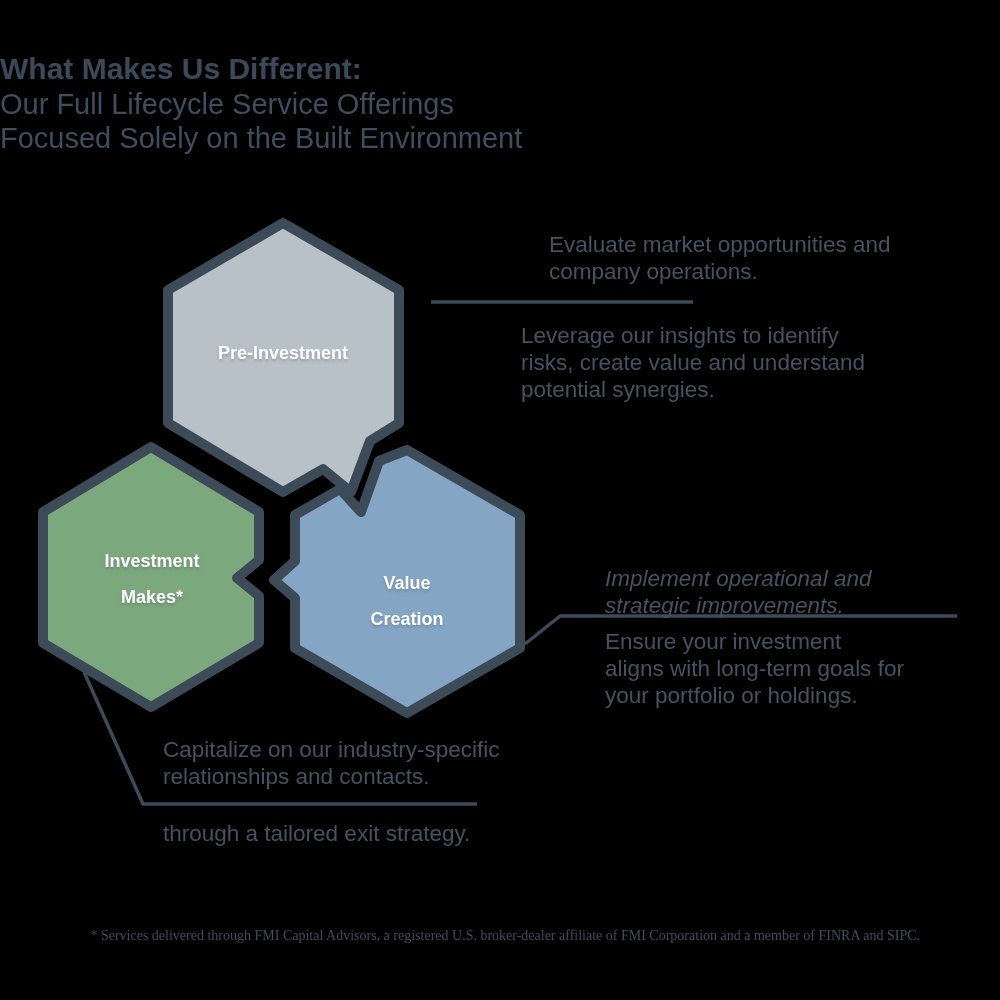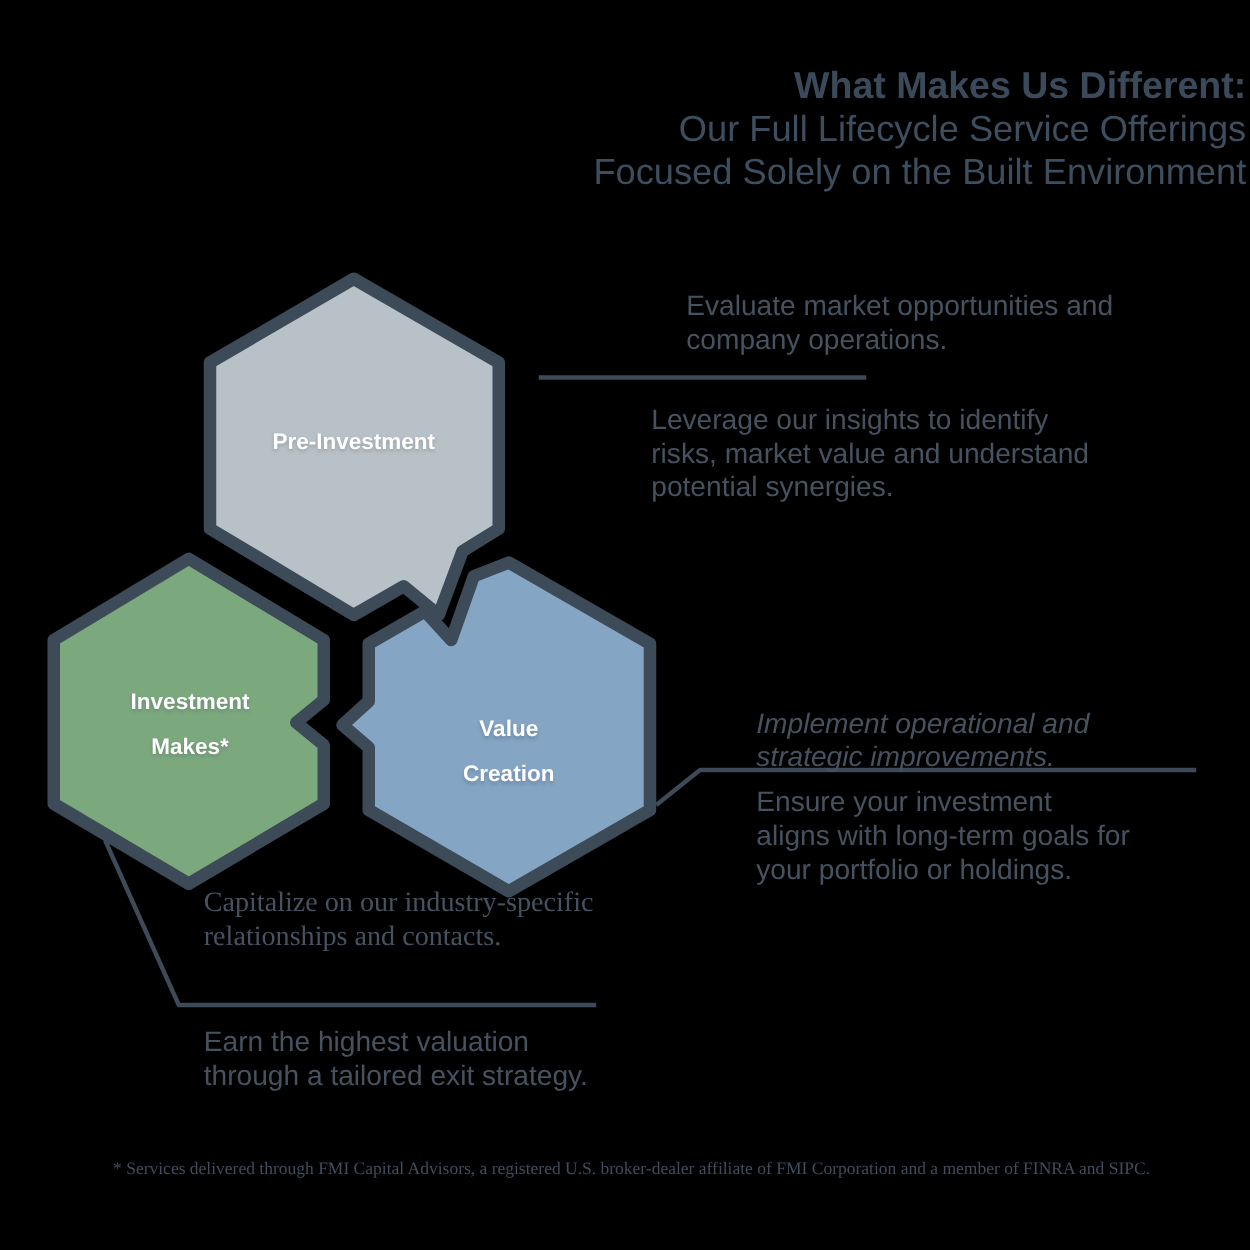--- a/index.html
+++ b/index.html
@@ -7,21 +7,21 @@
     width:1000px;height:1000px;
     background:#000000;
     font-family:"Liberation Sans", sans-serif;
     overflow:hidden;
   }
   .canvas{position:relative;width:1000px;height:1000px;}
 
   
   .title{
     position:absolute;top:50px;left:0;width:997px;
-    text-align:right;color:#3d4e5e;
+    text-align:left;color:#3d4e5e;
   }
   .title .t1{font-size:30px;font-weight:bold;color:#3a4a5a;line-height:37px;}
   .title .t2,.title .t3{font-size:29px;font-weight:normal;line-height:34px;}
 
   
   .diagram{position:absolute;top:0;left:0;}
 
   
   .hexlabel{
     position:absolute;
@@ -36,21 +36,21 @@
   
   .note{
     position:absolute;
     color:#46525f;font-size:22.5px;line-height:27px;
     white-space:nowrap;
   }
   .note-a{left:549px;top:231px;}
   .note-b{left:521px;top:322px;}
   .note-c{left:605px;top:565px;font-style:italic;}
   .note-d{left:605px;top:628px;}
-  .note-e{left:163px;top:708px;font-family:Liberation Serif, serif;}
+  .note-e{left:163px;top:736px;}
   .note-f{left:163px;top:820px;}
 
   
   .footnote{
     position:absolute;top:928px;left:0;width:920px;
     text-align:right;
     font-family:"Liberation Serif", serif;
     font-size:14px;color:#3f4d5c;
   }
 </style>
@@ -89,38 +89,37 @@
     <div>Value</div>
     <div>Creation</div>
   </div>
 
   <div class="note note-a">
     <div>Evaluate market opportunities and</div>
     <div>company operations.</div>
   </div>
   <div class="note note-b">
     <div>Leverage our insights to identify</div>
-    <div>risks, market value and understand</div>
+    <div>risks, create value and understand</div>
     <div>potential synergies.</div>
   </div>
 
   <div class="note note-c">
     <div>Implement operational and</div>
     <div>strategic improvements.</div>
   </div>
   <div class="note note-d">
     <div>Ensure your investment</div>
     <div>aligns with long-term goals for</div>
     <div>your portfolio or holdings.</div>
   </div>
 
   <div class="note note-e">
     <div>Capitalize on our industry-specific</div>
     <div>relationships and contacts.</div>
   </div>
   <div class="note note-f">
-    <div>Earn the highest valuation</div>
     <div>through a tailored exit strategy.</div>
   </div>
 
   <div class="footnote">* Services delivered through FMI Capital Advisors, a registered U.S. broker-dealer affiliate of FMI Corporation and a member of FINRA and SIPC.</div>
 
 </div>
 
 </body></html>

